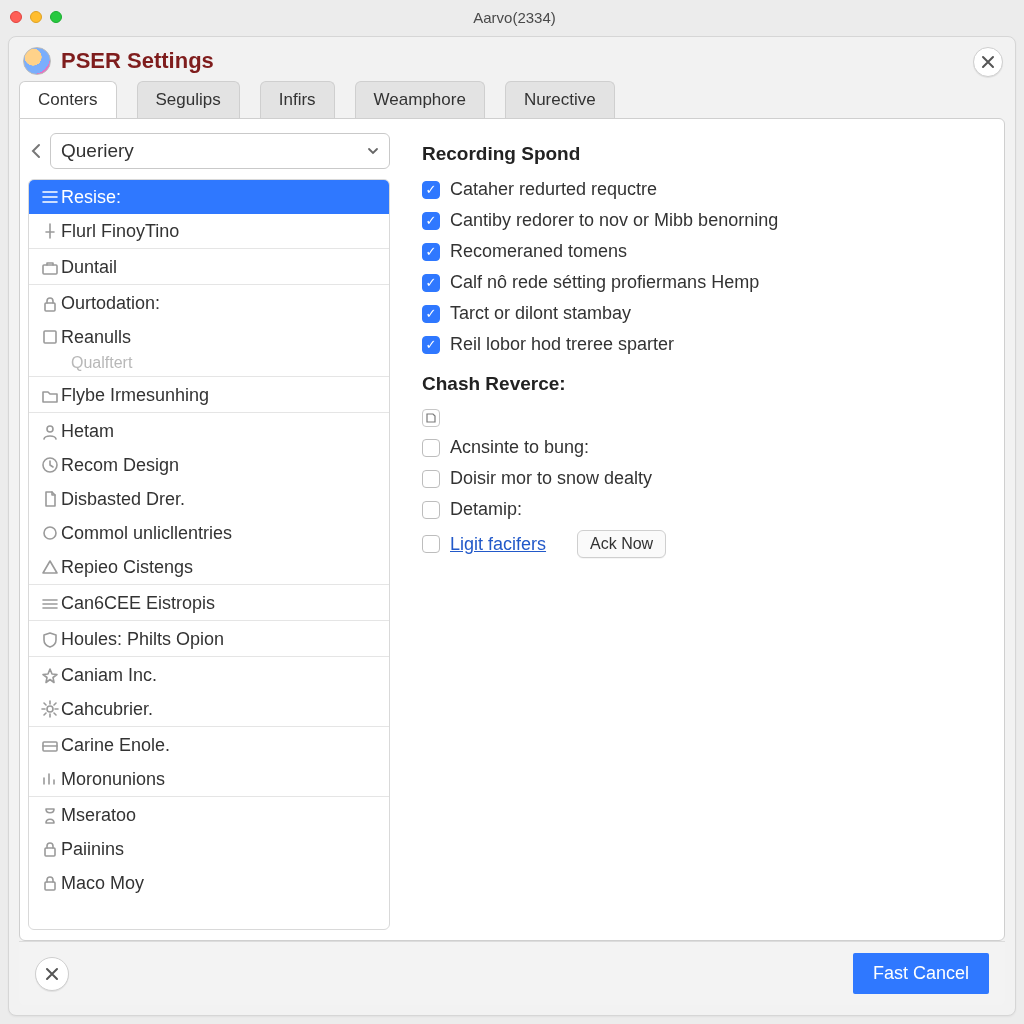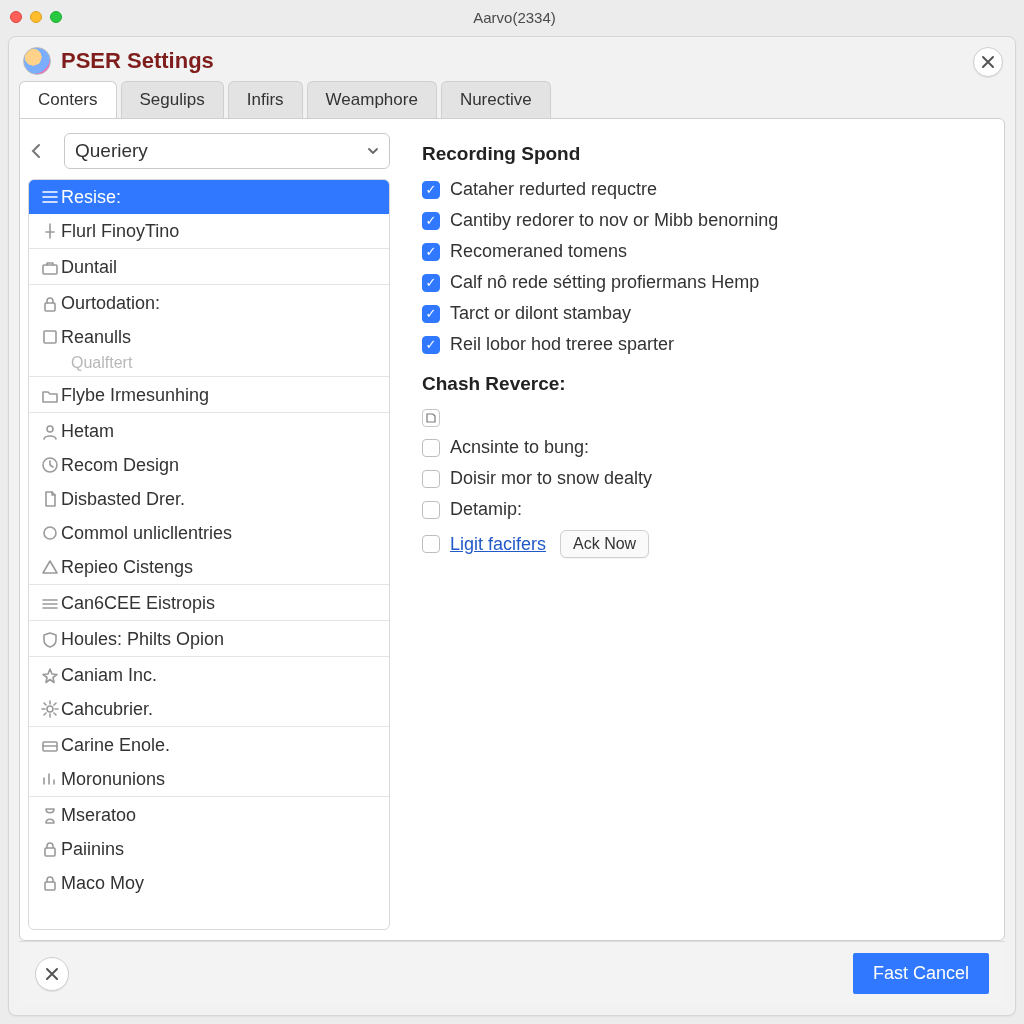--- a/index.html
+++ b/index.html
@@ -13,29 +13,29 @@
   .tl-grn { background:#28c940; border:1px solid #1aad2f; }
   .mac-title { position:absolute; left:5px; right:0; text-align:center; font-size:15px; color:#4a4a4a; pointer-events:none; }
 
   .window { margin: 2px 8px 8px 8px; background:#f2f2f2; border:1px solid #d6d6d6; border-radius:8px; height: 980px; display:flex; flex-direction:column; position:relative; box-shadow: 0 1px 2px rgba(0,0,0,0.05); }
 
   .win-header { display:flex; align-items:center; padding:10px 14px 6px 14px; position:relative; }
   .app-icon { width:28px; height:28px; border-radius:50%; background: radial-gradient(circle at 35% 35%, #ffd28a 0 35%, #7aaefc 36% 70%, #e96fbf 71% 100%); margin-right:10px; border:1px solid #bbb; }
   .win-title { font-size:22px; font-weight:700; color:#7f1d1d; }
   .close-round { position:absolute; right:12px; top:10px; width:30px; height:30px; border-radius:50%; background:#fff; border:1px solid #cfcfcf; display:flex; align-items:center; justify-content:center; cursor:pointer; color:#555; font-size:16px; box-shadow:0 1px 1px rgba(0,0,0,0.08); }
 
-  .tabs { display:flex; gap:4px; padding:0 10px; }
+  .tabs { display:flex; gap:20px; padding:0 10px; }
   .tab { padding:8px 18px; background:#e3e3e3; border:1px solid #cfcfcf; border-bottom:none; border-radius:6px 6px 0 0; font-size:17px; color:#333; cursor:pointer; }
   .tab.active { background:#fff; font-weight:500; }
 
   .content { flex:1; background:#fff; border:1px solid #cfcfcf; border-radius:0 6px 6px 6px; margin:0 10px 0 10px; display:flex; overflow:hidden; }
 
   
   .leftcol { width:378px; border-right:none; padding:14px 0 0 0; display:flex; flex-direction:column; }
-  .filter-row { display:flex; align-items:center; gap:20px; padding:0 8px 10px 8px; }
+  .filter-row { display:flex; align-items:center; gap:6px; padding:0 8px 10px 8px; }
   .back-chev { font-size:18px; color:#777; cursor:pointer; padding:0 2px; }
   .combo { flex:1; display:flex; align-items:center; justify-content:space-between; border:1px solid #c9c9c9; border-radius:6px; background:#fff; height:36px; padding:0 10px; cursor:pointer; }
   .combo-text { font-size:19px; color:#333; }
   .combo-chev { color:#666; font-size:14px; }
 
   .tree { flex:1; border:1px solid #d9d9d9; border-radius:6px; margin:0 8px 10px 8px; overflow-y:auto; background:#fff; }
   .node { display:flex; align-items:center; padding:6px 12px; font-size:18px; color:#333; cursor:pointer; min-height:34px; }
   .node.sel { background:#2f78ff; color:#fff; }
   .node.sel .nicon { color:#fff; }
   .group-top { border-top:1px solid #e5e5e5; padding-top:8px; }
@@ -329,21 +329,21 @@
             <span class="chk"></span>
             <span>Doisir mor to snow dealty</span>
           </div>
           <div class="opt">
             <span class="chk"></span>
             <span>Detamip:</span>
           </div>
           <div class="opt">
             <span class="chk"></span>
             <span class="linkish">Ligit facifers</span>
-            <button class="btn-sm" style="margin-left: 4px;">Ack Now</button>
+            <button class="btn-sm" style="margin-left: 21px;">Ack Now</button>
           </div>
         </div>
     </div>
 
   </div>
 
   <div class="footer">
     <div class="foot-round">
       <svg width="14" height="14" viewBox="0 0 14 14">
           <path d="M2 2 L12 12 M12 2 L2 12" stroke="#555" stroke-width="2" stroke-linecap="round"></path>

